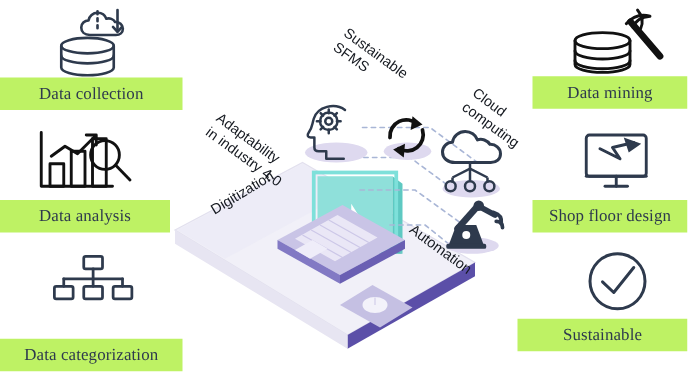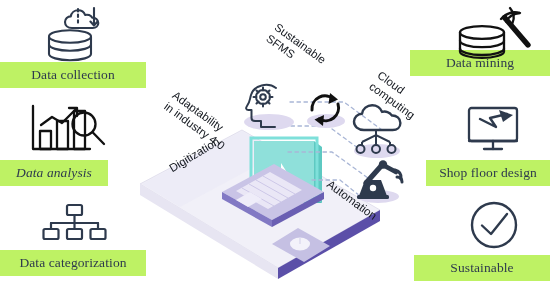--- a/index.html
+++ b/index.html
@@ -47,28 +47,28 @@
   svg{display:block;overflow:visible;}
 </style>
 </head>
 <body>
 
 <div id="stage">
 
   <div class="chip left" style="top:62px;width:146px;">
     <span>Data collection</span>
   </div>
-  <div class="chip left" style="top:160px;width:108px;font-style:italic;">
+  <div class="chip left" style="top:160px;width:136px;">
     <span>Data analysis</span>
   </div>
-  <div class="chip left" style="top:250px;width:146px;">
+  <div class="chip left" style="top:271px;width:146px;">
     <span>Data categorization</span>
   </div>
 
-  <div class="chip right" style="top:50px;width:140px;text-align:center;">
+  <div class="chip right" style="top:61px;width:124px;text-align:center;">
     <span>Data mining</span>
   </div>
   <div class="chip right" style="top:160px;width:124px;">
     <span>Shop floor design</span>
   </div>
   <div class="chip right" style="top:255px;width:136px;">
     <span>Sustainable</span>
   </div>
 
   <div class="icon-slot" style="left:26px;top:4px;width:96px;height:56px;">

